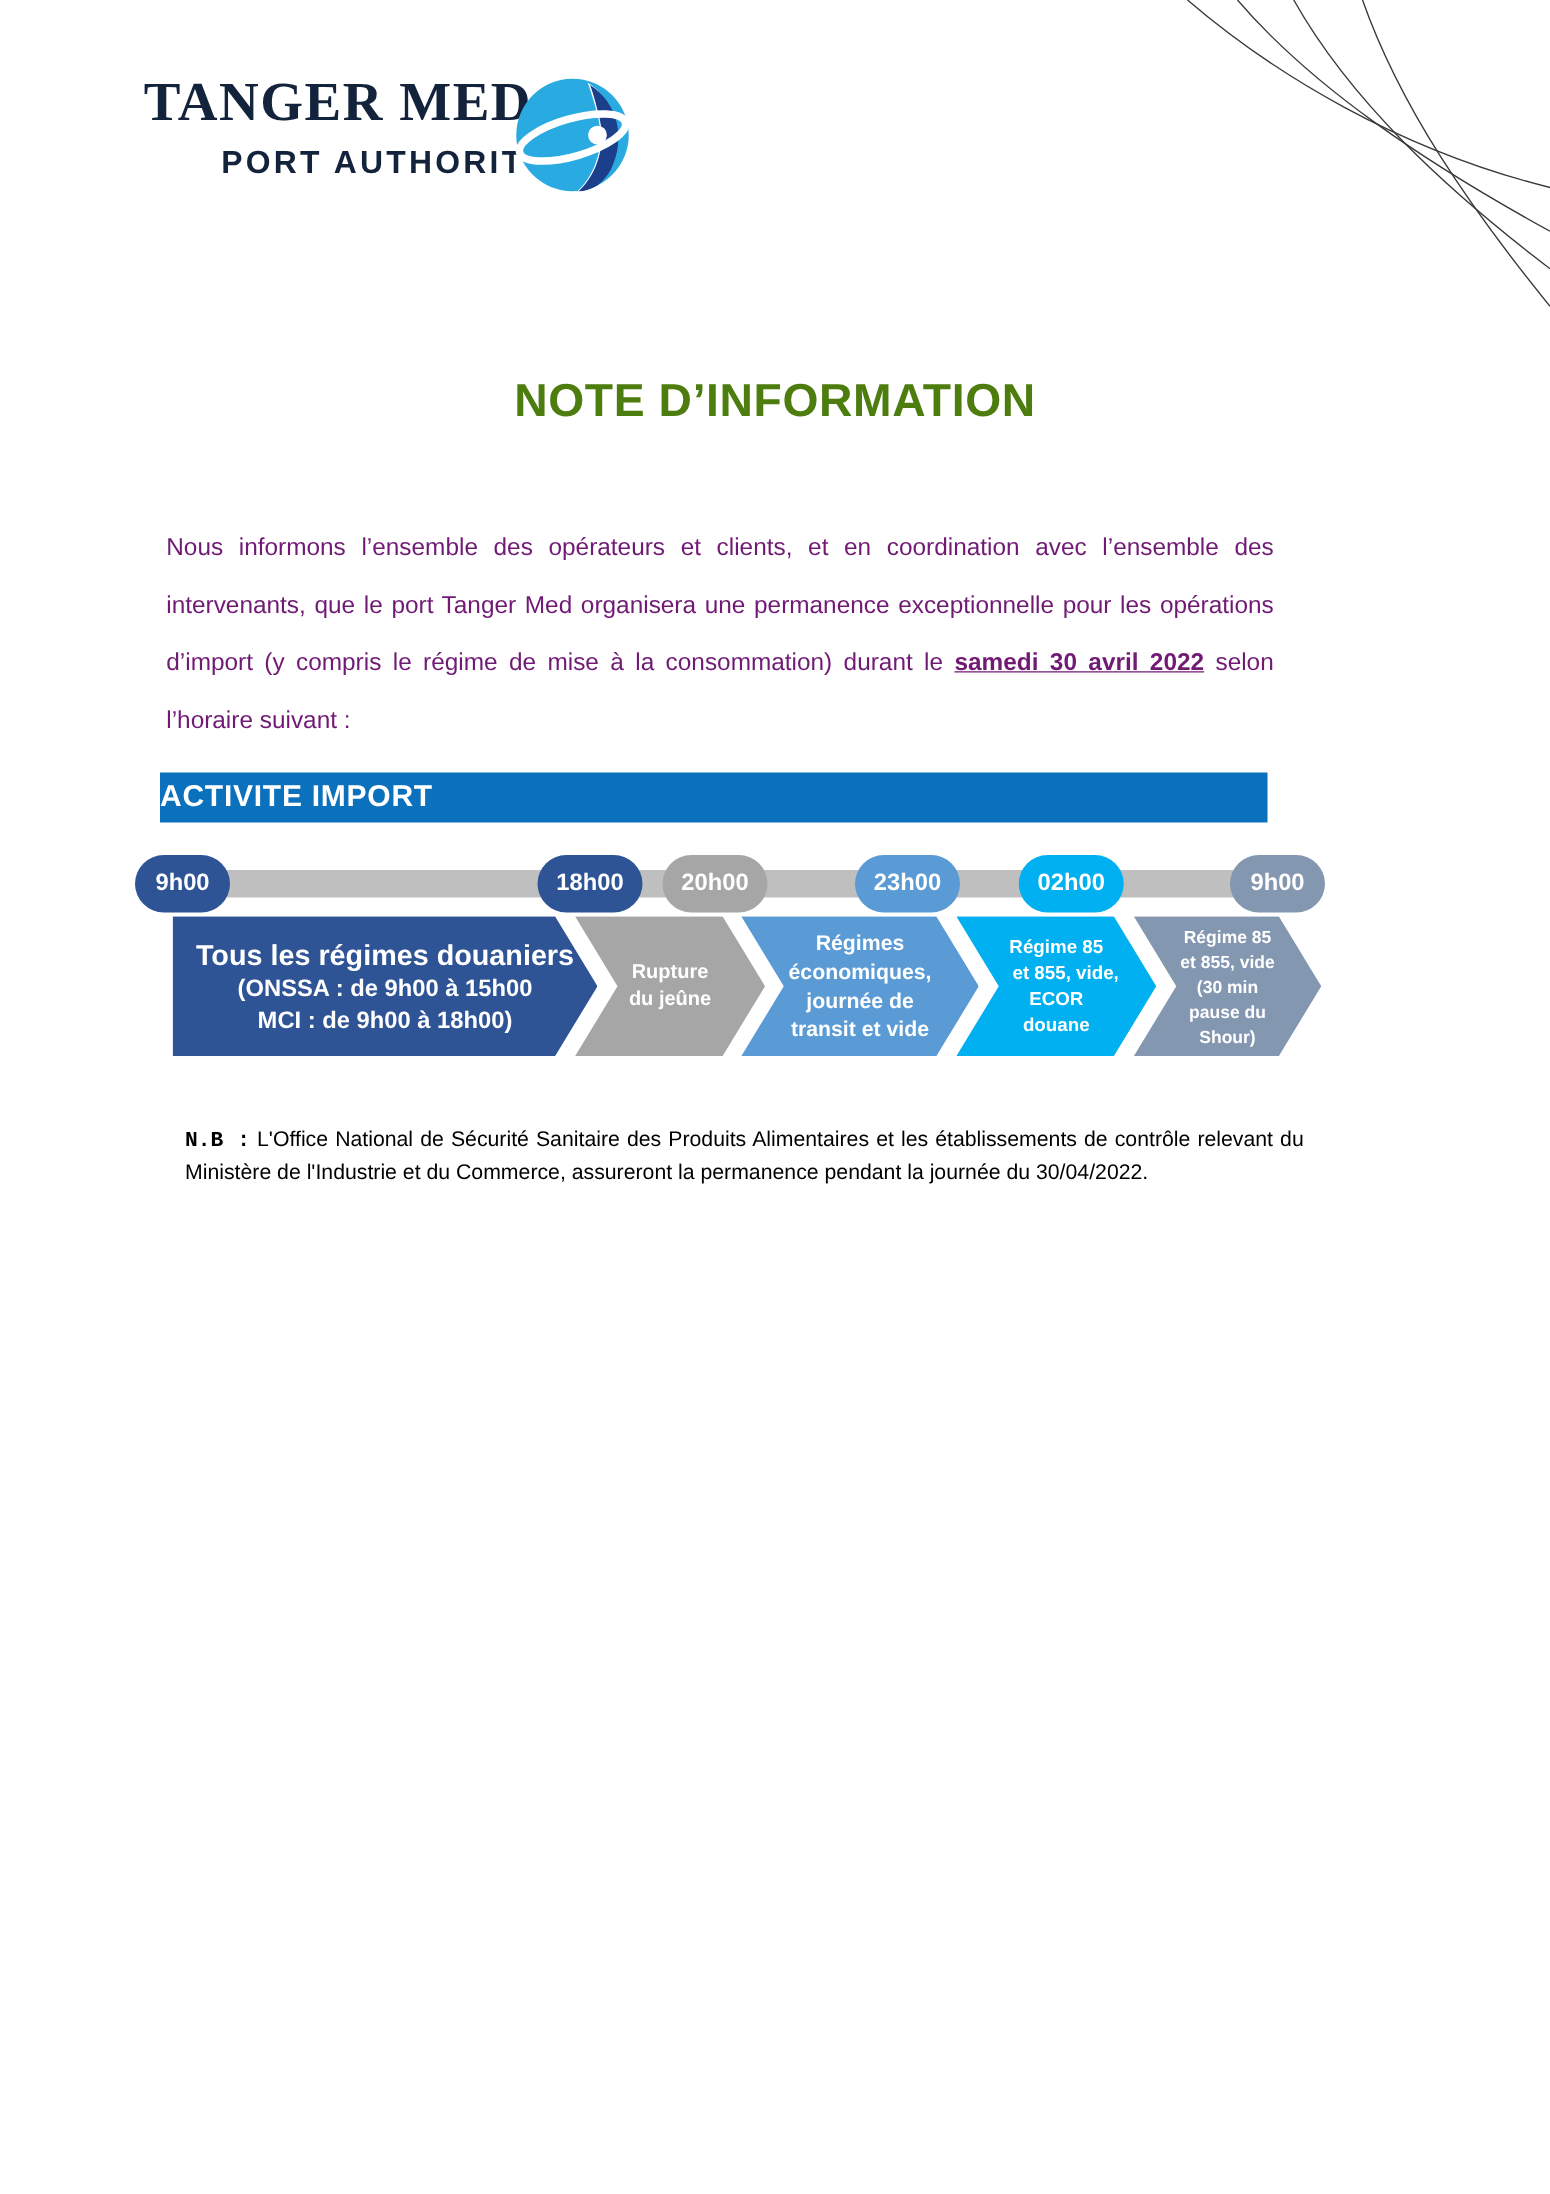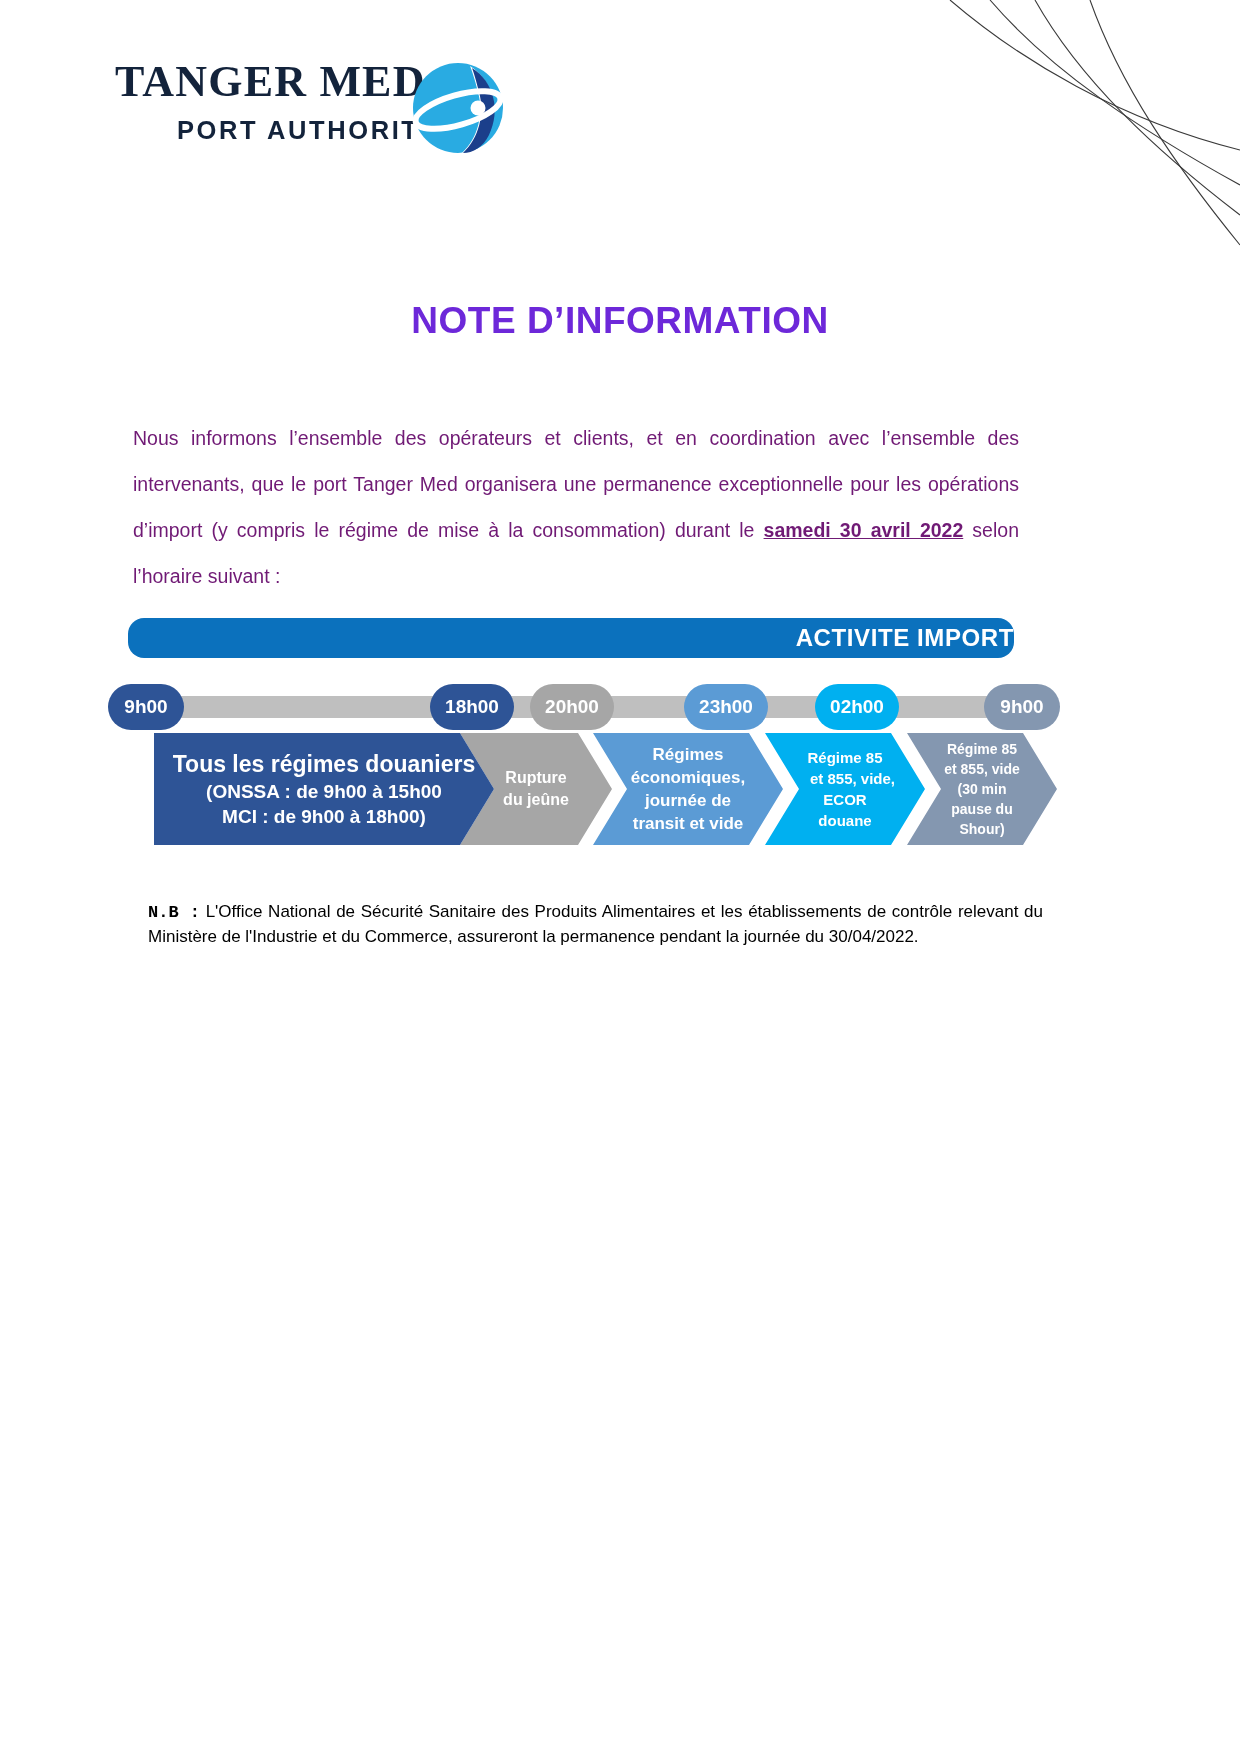--- a/index.html
+++ b/index.html
@@ -65,21 +65,21 @@
 
   
   .doc-title {
     position: absolute;
     left: 0;
     top: 300px;
     width: 1240px;
     text-align: center;
     font-size: 37px;
     font-weight: bold;
-    color: #6d28d9;
+    color: #4d7c0f;
     letter-spacing: 0.5px;
   }
 
   
   .body-text {
     position: absolute;
     left: 133px;
     top: 415px;
     width: 886px;
     font-size: 19.5px;
@@ -99,22 +99,21 @@
     top: 618px;
     width: 886px;
     height: 40px;
     background: #0b71bd;
     color: #ffffff;
     font-size: 24px;
     font-weight: bold;
     letter-spacing: 0.6px;
     display: flex;
     align-items: center;
-    justify-content: flex-end;
-    border-radius: 16px;
+    justify-content: flex-start;
   }
 
   
   .timeline {
     position: absolute;
     left: 108px;
     top: 684px;
     width: 960px;
     height: 46px;
   }
@@ -241,21 +240,21 @@
         <div class="time-pill" style="left: 707px; width: 84px; background: rgb(0, 176, 240);">
           <span>02h00</span>
         </div>
         <div class="time-pill" style="left: 876px; width: 76px; background: rgb(132, 151, 176);">
           <span>9h00</span>
         </div>
       </div>
   </div>
 
   <div class="chevrons" id="chevron-host">
-      <div class="chev" style="left: 16px; width: 340px; background: rgb(46, 84, 150); z-index: 10; clip-path: polygon(0px 0px, calc(100% - 34px) 0px, 100% 50%, calc(100% - 34px) 100%, 0px 100%); justify-content: center;">
+      <div class="chev" style="left: 0px; width: 340px; background: rgb(46, 84, 150); z-index: 10; clip-path: polygon(0px 0px, calc(100% - 34px) 0px, 100% 50%, calc(100% - 34px) 100%, 0px 100%); justify-content: center;">
         <div class="l1" style="font-size: 23px; line-height: 29px;">Tous les régimes douaniers</div>
         <div class="l2" style="font-size: 19px; line-height: 25px;">(ONSSA : de 9h00 à 15h00</div>
         <div class="l2" style="font-size: 19px; line-height: 25px;">MCI : de 9h00 à 18h00)</div>
       </div>
       <div class="chev" style="left: 322px; width: 152px; background: rgb(166, 166, 166); z-index: 9; clip-path: polygon(0px 0px, calc(100% - 34px) 0px, 100% 50%, calc(100% - 34px) 100%, 0px 100%, 34px 50%);">
         <div class="l1" style="font-size: 16px; line-height: 22px;">Rupture</div>
         <div class="l2" style="font-size: 16px; line-height: 22px;">du jeûne</div>
       </div>
       <div class="chev" style="left: 455px; width: 190px; background: rgb(91, 155, 213); z-index: 8; clip-path: polygon(0px 0px, calc(100% - 34px) 0px, 100% 50%, calc(100% - 34px) 100%, 0px 100%, 34px 50%);">
         <div class="l1" style="font-size: 17px; line-height: 23px;">Régimes</div>

